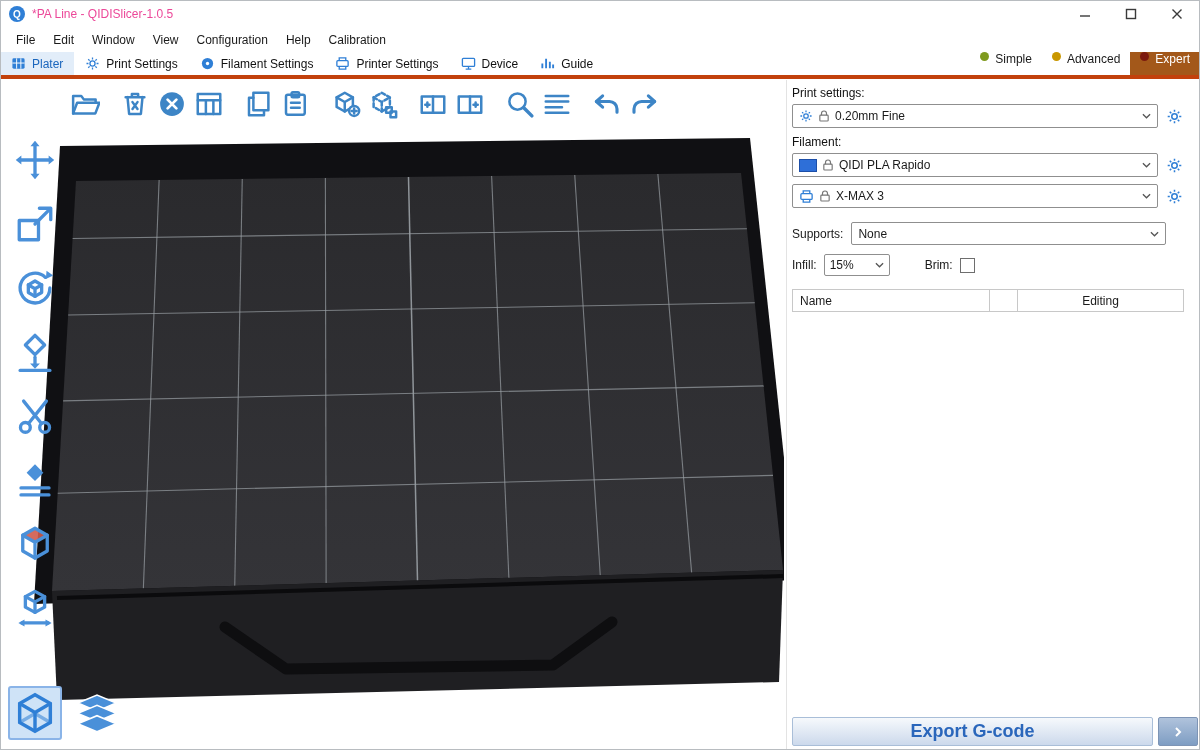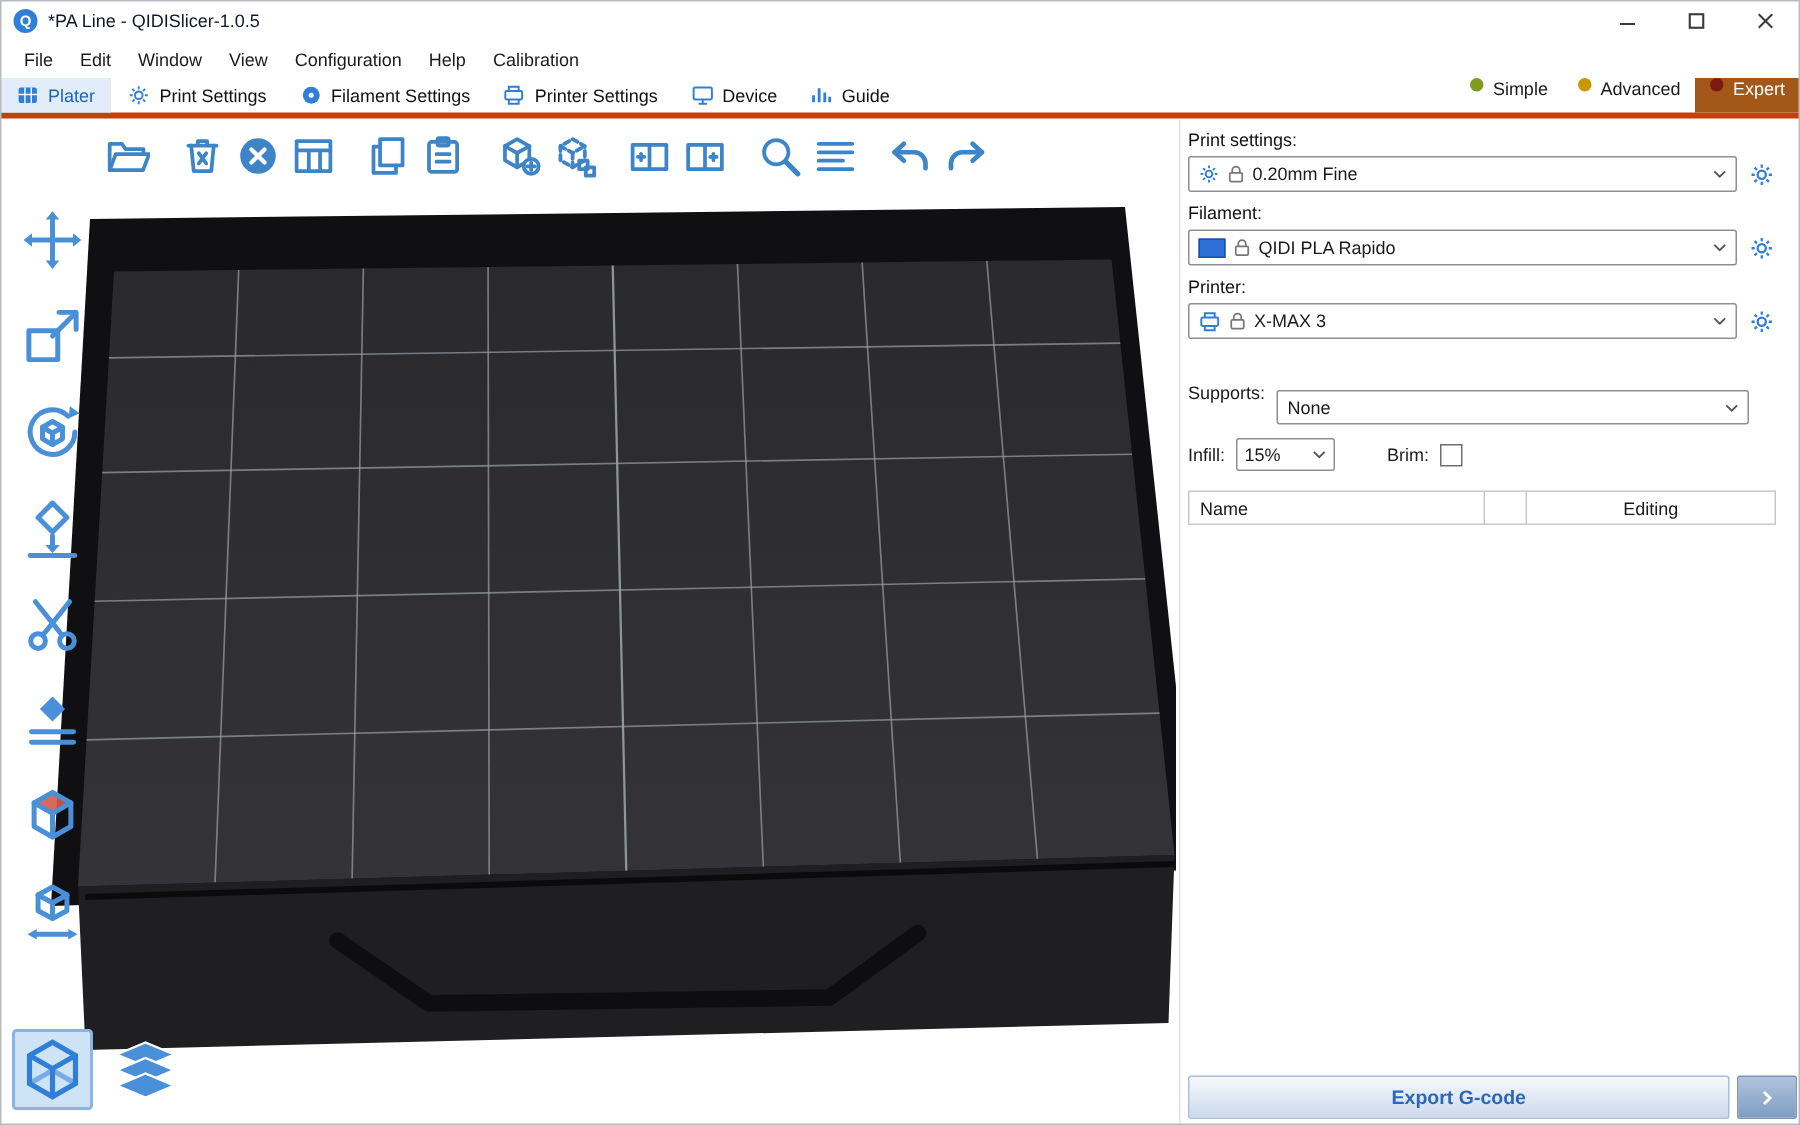--- a/index.html
+++ b/index.html
@@ -8,21 +8,21 @@
     position: relative; overflow: hidden; background: #fff;
     font-family: "Liberation Sans", sans-serif; font-size: 12px; color: #1a1a1a;
   }
   .frame { position:absolute; inset:0; border:1px solid #b8bcc0; pointer-events:none; z-index:99; }
 
   
   .titlebar { position:absolute; top:0; left:0; right:0; height:28px; background:#fff; }
   .app-icon { position:absolute; left:9px; top:6px; width:16px; height:16px; border-radius:50%;
               background:#2f7fd6; color:#fff; font-size:10px; font-weight:bold;
               display:flex; align-items:center; justify-content:center; }
-  .title-text { position:absolute; left:32px; top:7px; color:#0f172a; }
+  .title-text { position:absolute; left:32px; top:7px; color:#ec4899; }
   .win-btn { position:absolute; top:0; width:46px; height:28px; display:flex; align-items:center; justify-content:center; }
   .win-btn svg { stroke:#3a3a3a; stroke-width:1.4; fill:none; }
 
   
   .menubar { position:absolute; top:28px; left:0; right:0; height:24px; display:flex; align-items:center; padding-left:7px; background:#fff; }
   .menu-item { padding:0 9px; }
 
   
   .tabbar { position:absolute; top:52px; left:0; width:100%; height:27px; background:#fff;
             border-bottom:4px solid #c2410c; display:flex; align-items:stretch; }
@@ -61,36 +61,36 @@
              border-left:1px solid #e3e3e3; padding:4px 16px 0 5px; }
   .section-label { display:block; margin:2px 0 4px; color:#111; }
   .combo-row { display:flex; align-items:center; gap:6px; margin-bottom:7px; }
   .combo { flex:1; height:24px; border:1px solid #8f8f8f; border-radius:2px; background:#fff;
            display:flex; align-items:center; gap:6px; padding:0 6px;justify-content:space-between; }
   .combo .val { white-space:nowrap; }
   .arrow { margin-left:auto; display:flex; align-items:center; padding-left:5px; }
   .gear-btn { width:20px; height:20px; flex:0 0 auto; display:flex; align-items:center; justify-content:center; }
   .swatch { width:18px; height:13px; border:1px solid #1d4fa8; }
   .supports-row { display:flex; align-items:center; gap:8px; margin:14px 18px 9px 0; }
-  .supports-row .combo { height:23px;margin-top:20px; }
+  .supports-row .combo { height:23px; }
   .infill-row { display:flex; align-items:center; gap:7px; margin-bottom:4px; }
   .infill-combo { width:66px; height:22px; border:1px solid #8f8f8f; border-radius:2px; display:flex; align-items:center; padding:0 5px; }
   .brim-label { margin-left:28px; }
   .checkbox { width:15px; height:15px; border:1px solid #6e6e6e; background:#fff; }
 
   .obj-table { margin-top:13px; margin-right:0; }
   .obj-header { display:flex; height:23px; font-size:12px; }
   .oh-name { flex:0 0 198px; border:1px solid #c8c8c8; display:flex; align-items:center; padding-left:7px; }
   .oh-mid  { flex:0 0 28px; border:1px solid #c8c8c8; border-left:none; }
   .oh-edit { flex:1; border:1px solid #c8c8c8; border-left:none; display:flex; align-items:center; justify-content:center; }
   .obj-body { height:380px; background:#fff; }
 
   .export-row { position:absolute; left:5px; right:2px; bottom:4px; display:flex; gap:5px; }
   .export-btn { flex:1; height:29px; background:linear-gradient(#f6f9fc,#ccd9ec); border:1px solid #a9bed8;
-                border-radius:2px; color:#2a66bb; font-weight:bold; font-size:13px;
+                border-radius:2px; color:#2a66bb; font-weight:bold; font-size:18px;
                 display:flex; align-items:center; justify-content:center; }
   .export-extra { width:40px; height:29px; background:linear-gradient(#b0c3dc,#7e9dc3); border:1px solid #7d94b5;
                   border-radius:2px; display:flex; align-items:center; justify-content:center; }
   .export-extra svg { width:12px; height:12px; stroke:#fff; stroke-width:2; fill:none; }
 
   .lock-ic { width:10px; height:12px; flex:0 0 auto; }
   .gear-sm { width:14px; height:14px; flex:0 0 auto; }
   .printer-sm { width:15px; height:15px; flex:0 0 auto; }
 </style>
 </head>
@@ -437,21 +437,20 @@
       </span>
     </div>
     <div class="gear-btn">
       <svg viewBox="0 0 20 20" width="17" height="17" stroke="#2f7fd6" stroke-width="1.8" fill="none">
         <circle cx="10" cy="10" r="3.2"></circle>
           <path d="M10 2v2.5M10 15.5V18M2 10h2.5M15.5 10H18M4.4 4.4l1.8 1.8M13.8 13.8l1.8 1.8M15.6 4.4l-1.8 1.8M6.2 13.8l-1.8 1.8"></path>
       </svg>
     </div>
   </div>
 
-  <span class="section-label">Printer:</span>
   <div class="combo-row">
     <div class="combo">
       <svg class="printer-sm" viewBox="0 0 16 16" stroke="#2f7fd6" stroke-width="1.4" fill="none">
         <rect x="2" y="5" width="12" height="6" rx="1"></rect>
           <path d="M4.5 5V2h7v3M4.5 11v3h7v-3"></path>
       </svg>
       <svg class="lock-ic" viewBox="0 0 12 14">
         <rect x="1" y="6" width="10" height="7" rx="1" fill="none" stroke="#777" stroke-width="1.4"></rect>
         <path d="M3 6V4a3 3 0 0 1 6 0v2" fill="none" stroke="#777" stroke-width="1.4"></path>
       </svg>

